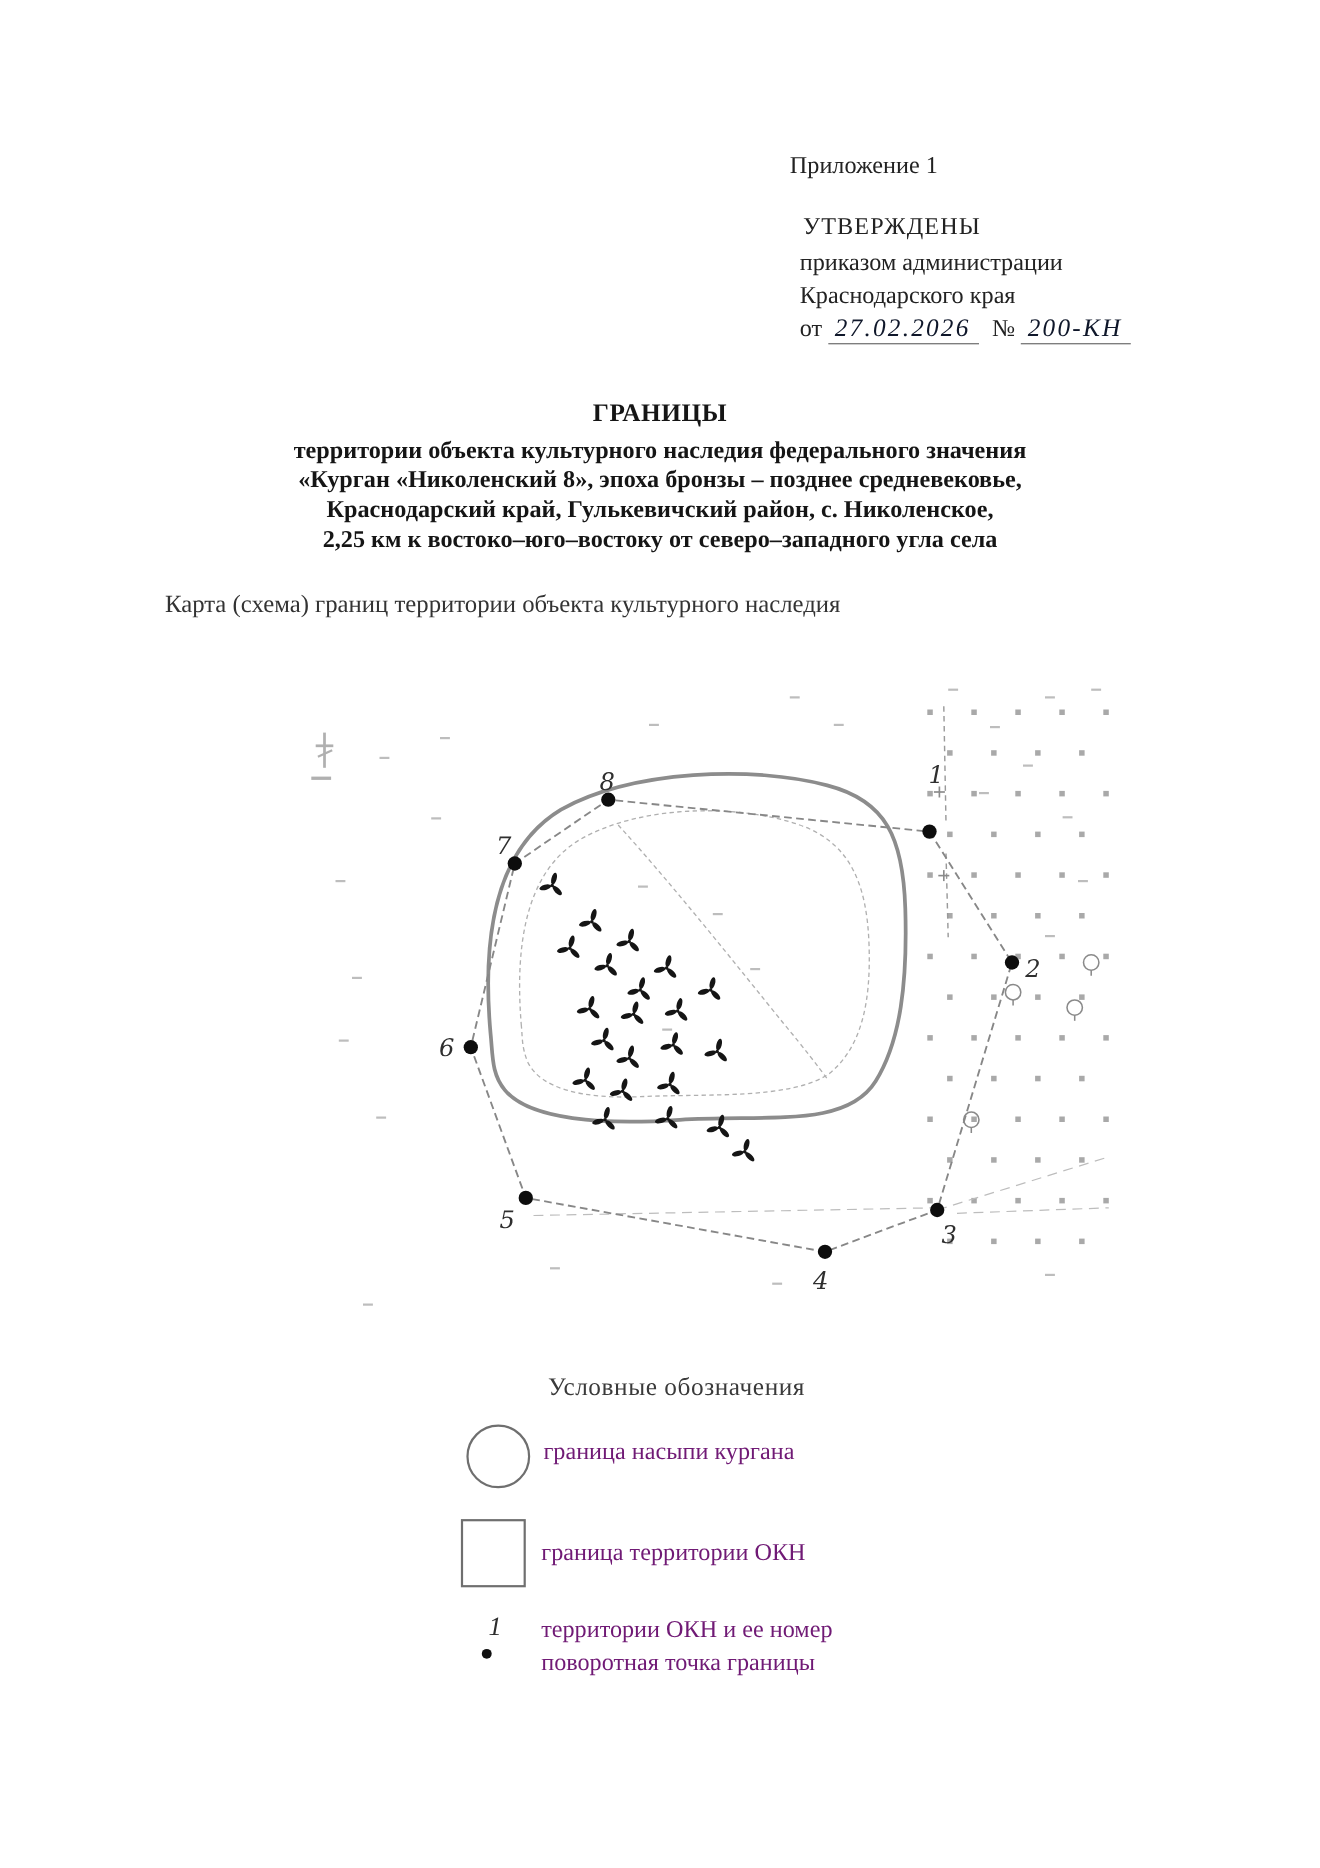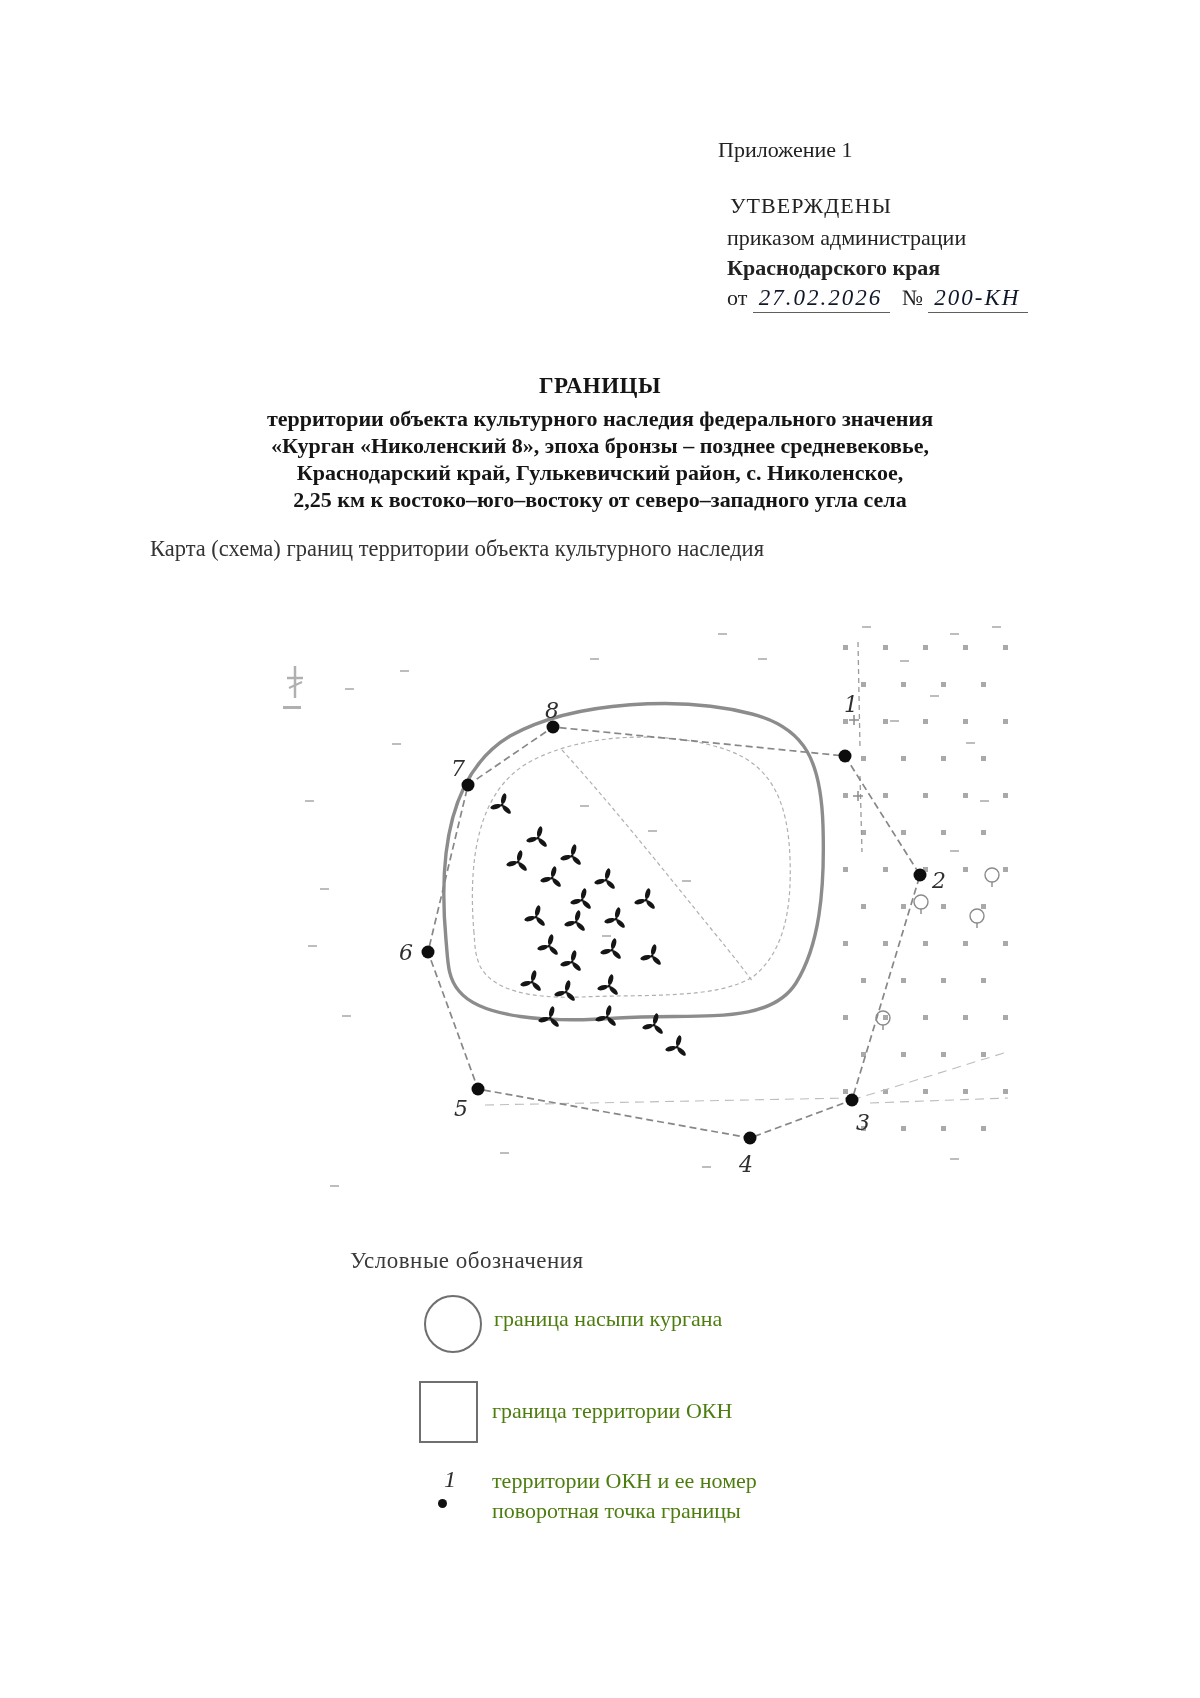--- a/index.html
+++ b/index.html
@@ -7,46 +7,46 @@
     position:relative;width:1200px;height:1698px;background:#ffffff;
     font-family:"Liberation Serif","DejaVu Serif",serif;color:#1f1f1f;overflow:hidden;
   }
   .abs{position:absolute;}
   
   .hdr{font-size:22px;color:#222;}
   .hw{font-style:italic;color:#0f172a;letter-spacing:2px;font-size:23px;}
   .uline{border-bottom:1.6px solid #5f5f5f;padding:0 8px 1px 6px;display:inline-block;}
   
   .title-block{left:150px;top:362px;width:900px;text-align:center;font-weight:bold;
-    font-size:22px;line-height:27px;color:#151515;margin-top:10px;}
+    font-size:22px;line-height:27px;color:#151515;}
   .title-main{font-size:23px;letter-spacing:.5px;margin-bottom:6px;}
   .caption{left:150px;top:536px;width:900px;font-size:22.5px;color:#333;}
   
   #map-wrap{left:250px;top:600px;width:760px;height:600px;}
   
-  .legend-head{left:350px;top:1248px;width:530px;text-align:left;font-size:23px;color:#3a3a3a;letter-spacing:.5px;}
+  .legend-head{left:350px;top:1248px;width:530px;text-align:center;font-size:23px;color:#3a3a3a;letter-spacing:.5px;}
   .lg-circle{left:424px;top:1295px;width:54px;height:54px;border:2px solid #6f6f6f;border-radius:50%;}
   .lg-square{left:419px;top:1381px;width:55px;height:58px;border:2px solid #6f6f6f;}
   .lg-num{left:444px;top:1466px;font-size:24px;font-style:italic;color:#2d2d2d;}
   .lg-dot{left:438px;top:1499px;width:9px;height:9px;background:#111;border-radius:50%;}
-  .lg-label{font-size:22px;color:#4d7c0f;}
+  .lg-label{font-size:22px;color:#701a75;}
   .l1{left:494px;top:1306px;width:420px;}
   .l2{left:492px;top:1398px;width:420px;font-family:Liberation Serif, serif;}
   .l3{left:492px;top:1466px;width:440px;line-height:30px;}
 </style>
 </head>
 <body>
 
 <div id="page">
 
   <div class="abs hdr" style="left:718px;top:137px;">Приложение 1</div>
 
   <div class="abs hdr" style="left:730px;top:193px;letter-spacing:1px;">УТВЕРЖДЕНЫ</div>
   <div class="abs hdr" style="left:727px;top:225px;">приказом администрации</div>
-  <div class="abs hdr" style="left:727px;top:255px;font-weight:bold;">Краснодарского края</div>
+  <div class="abs hdr" style="left:727px;top:255px;">Краснодарского края</div>
 
   <div class="abs hdr" style="left:727px;top:285px;white-space:nowrap;">
     <span>от</span>
     <span class="hw uline">27.02.2026</span>
     <span style="margin-left:6px;">№</span>
     <span class="hw uline">200-КН</span>
   </div>
 
   <div class="abs title-block">
     <div class="title-main">ГРАНИЦЫ</div>

